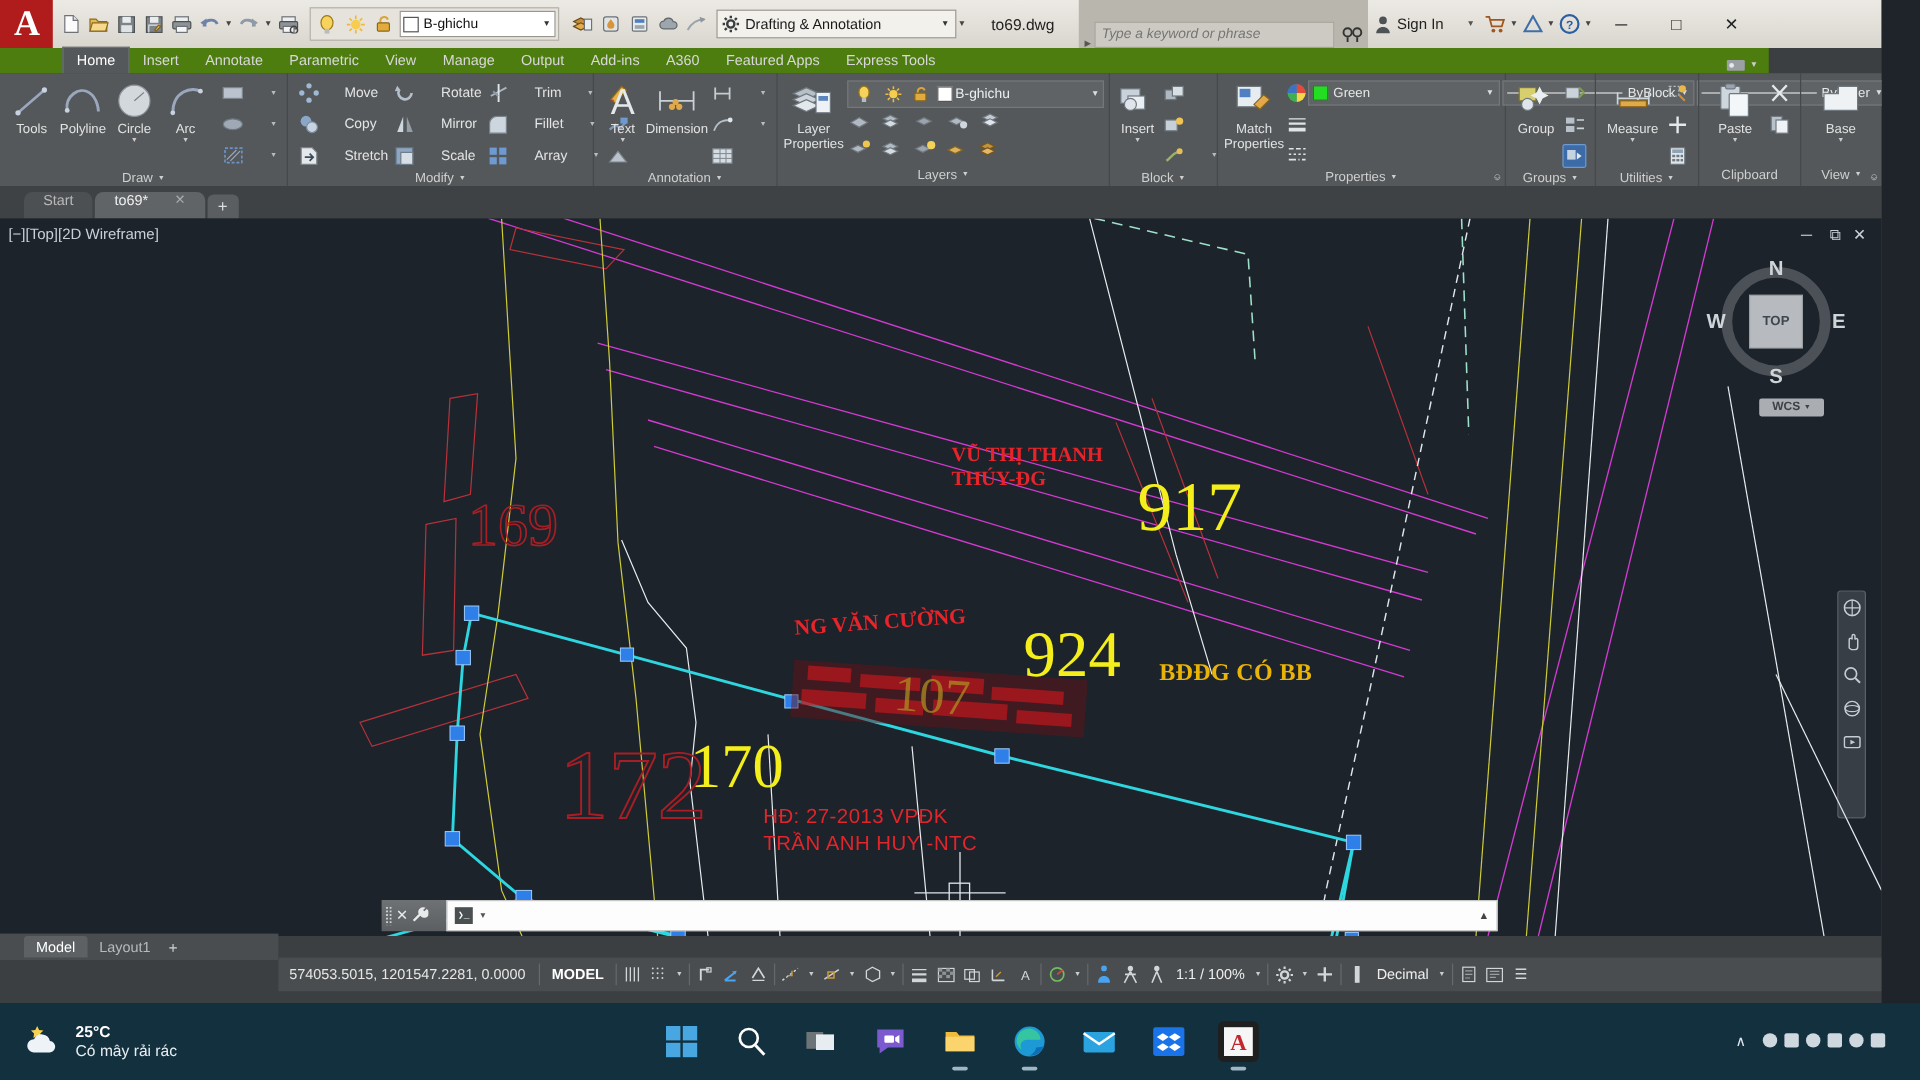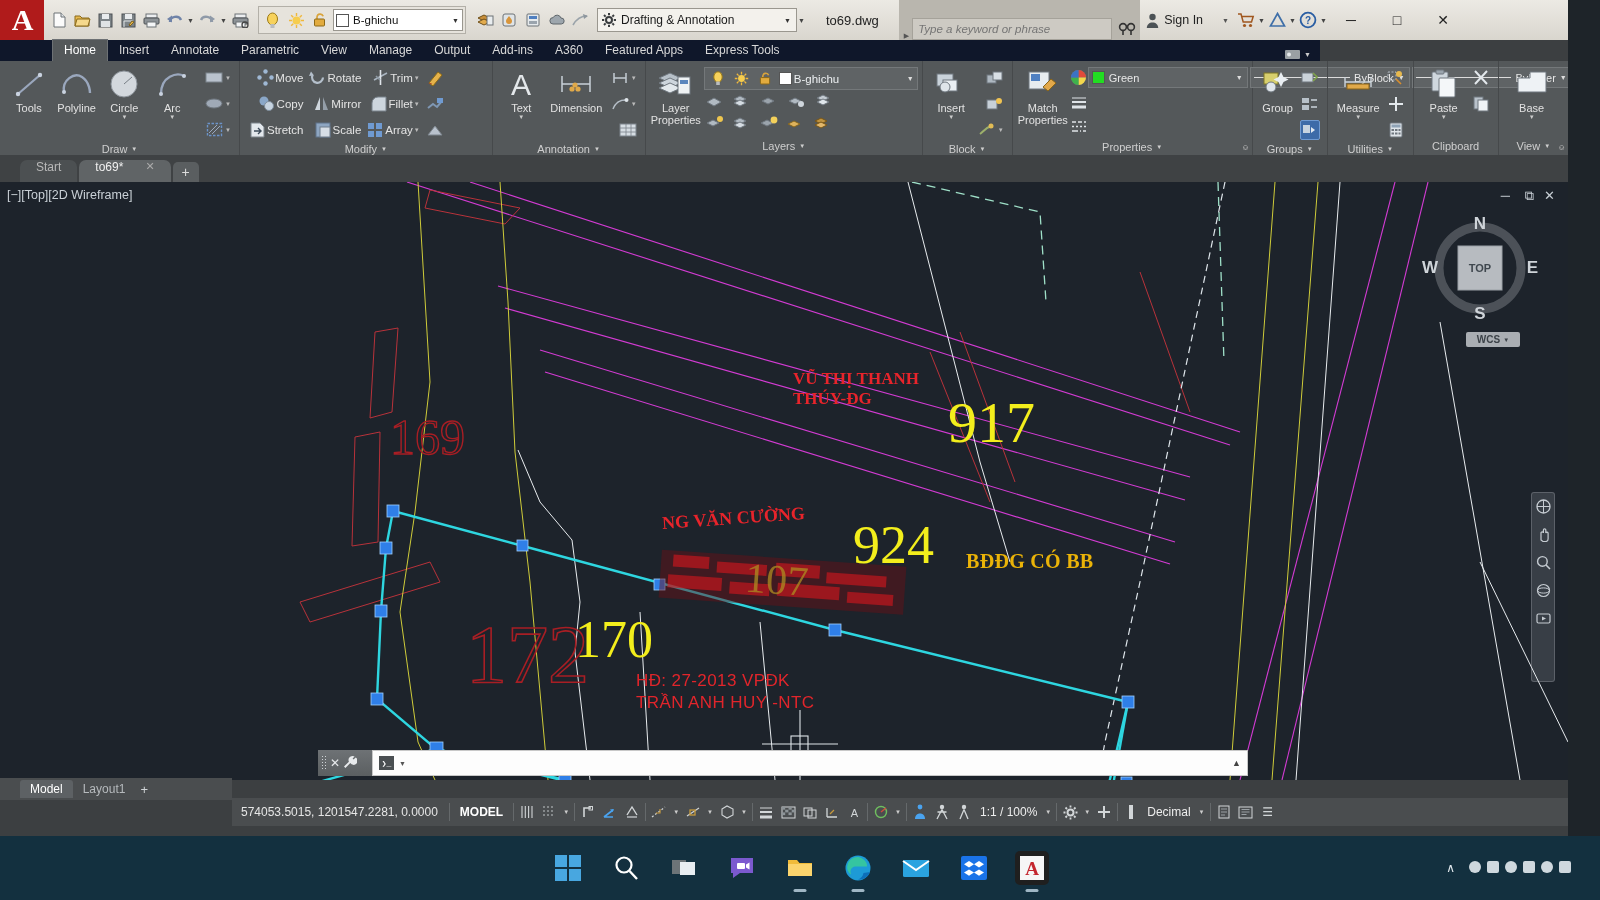--- a/index.html
+++ b/index.html
@@ -40,43 +40,43 @@
                background:#cdcac3; border:1px solid #a5a29a; padding:0 5px; }
   .searchbox input { border:none; background:transparent; outline:none; width:100%;
                      font-size:11.5px; font-style:italic; color:#6e6b65;
                      font-family:"Liberation Sans",sans-serif; }
   .signin { display:flex; align-items:center; gap:5px; font-size:12.5px; color:#222;
             padding:0 6px; height:40px; }
   .wbtn { width:46px; height:40px; display:flex; align-items:center; justify-content:center;
           font-size:14px; color:#222; }
 
   
-  #ribtabs { position:absolute; left:0; top:40px; width:1320px; height:21px;
-             background:#0f172a; display:flex; align-items:flex-end; padding-left:52px;justify-content:space-between; }
+  #ribtabs { position:absolute; left:0; top:40px; width:1474px; height:21px;
+             background:#4d7c0f; display:flex; align-items:flex-end; padding-left:52px;justify-content:space-between; }
   .rtab { font-size:12px; color:#d8d8d8; padding:3px 11px 4px; cursor:default; white-space:nowrap; }
   .rtab.active { background:#54585a; color:#fff; border-top:1px solid #6d7174;
                  border-left:1px solid #6d7174; border-right:1px solid #6d7174; }
   .rtabs-right { margin-left:auto; display:flex; align-items:center; gap:3px; padding-right:8px; }
 
   
   #ribbon { position:absolute; left:0; top:61px; width:1568px; height:94px;
             background:#54585a; display:flex; }
   .panel { position:relative; height:94px; display:flex; flex-direction:column;
            border-right:1px solid #46494b; }
   .panel-body { flex:1; display:flex; align-items:flex-start; padding:4px 5px 0; }
   .panel-title { height:19px; display:flex; align-items:center; justify-content:center;
                  font-size:11px; color:#cfcfcf; gap:4px; }
   .panel-title .tri { font-size:6px; }
   .big { display:flex; flex-direction:column; align-items:center; width:50px; padding-top:2px; }
   .big .glyph { height:34px; display:flex; align-items:center; justify-content:center; }
   .big .cap { font-size:11px; color:#e2e2e2; margin-top:1px; text-align:center; line-height:12px;}
   .big .cap2 { font-size:11px; color:#e2e2e2; text-align:center; line-height:12px; }
   .big .dd { font-size:6px; color:#ccc; }
   .smallcol { display:flex; flex-direction:column; gap:1px; }
-  .srow { display:flex; align-items:center; height:25px; gap:0; padding:0 2px;justify-content:flex-end; }
+  .srow { display:flex; align-items:center; height:25px; gap:20px; padding:0 2px; }
   .srow .gi { width:20px; height:20px; display:flex; align-items:center; justify-content:center; }
   .srow .lb { font-size:11.5px; color:#e4e4e4; white-space:nowrap; }
   .srow .ar { font-size:6px; color:#bbb; width:8px; text-align:center; }
   .combo-col { display:flex; gap:2px; padding-top:2px; }
   .pcombo { display:flex; align-items:center; height:21px; width:160px; background:#5f6365;
             border:1px solid #74787a; padding:0 3px; gap:4px; }
   .pcombo .lbl { font-size:11px; color:#e8e8e8; flex:1; text-align:right; white-space:nowrap; }
   .pcombo .lbl.left { text-align:left; }
   .pcombo .line { flex:1; height:1px; background:#dcdcdc; }
   .panel-exp { position:absolute; right:3px; bottom:2px; font-size:8px; color:#bbb; }
@@ -1373,20 +1373,31 @@
         <svg width="15" height="13" viewBox="0 0 15 13">
           <rect x="1" y="1" width="13" height="11" fill="none" stroke="#d2d6d8"></rect>
           <path d="M3.5 3.5h8M3.5 6h8M3.5 8.5h5" stroke="#9aa0a4"></path>
         </svg>
       </span>
     <span class="sb-i">☰</span>
   </div>
 </div>
 
 <div id="taskbar">
+  <div id="wx">
+    <span>
+      <svg width="36" height="30" viewBox="0 0 36 30">
+          <path d="M13 4l1.6 3.3 3.6.5-2.6 2.5.6 3.6-3.2-1.7-3.2 1.7.6-3.6-2.6-2.5 3.6-.5z" fill="#f5d24f"></path>
+          <path d="M10 26a5.5 5.5 0 01.4-11 7 7 0 0113.2 1.6A4.7 4.7 0 0123 26z" fill="#eef3f7"></path>
+        </svg></span>
+    <span class="wtext">
+      <span class="t1">25°C</span>
+      <span class="t2">Có mây rải rác</span>
+    </span>
+  </div>
 
   <div id="tbicons">
     <span class="tbi">
       <svg width="28" height="28" viewBox="0 0 28 28">
           <g fill="#48a7e0">
             <rect x="1" y="1" width="12" height="12"></rect>
             <rect x="15" y="1" width="12" height="12"></rect>
             <rect x="1" y="15" width="12" height="12"></rect>
             <rect x="15" y="15" width="12" height="12"></rect>
           </g>

